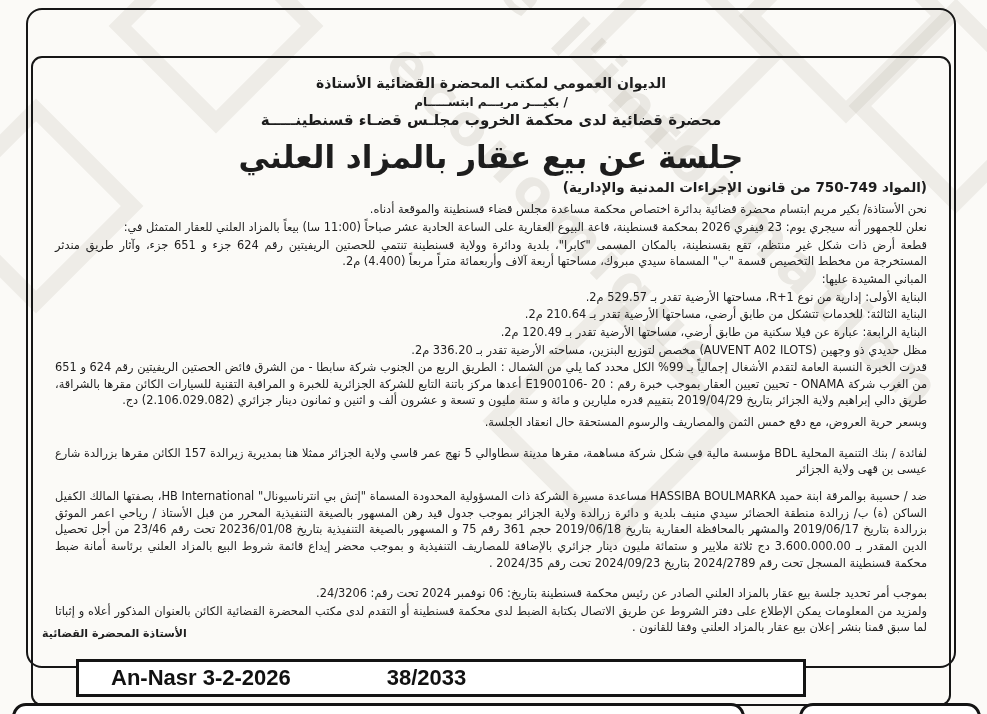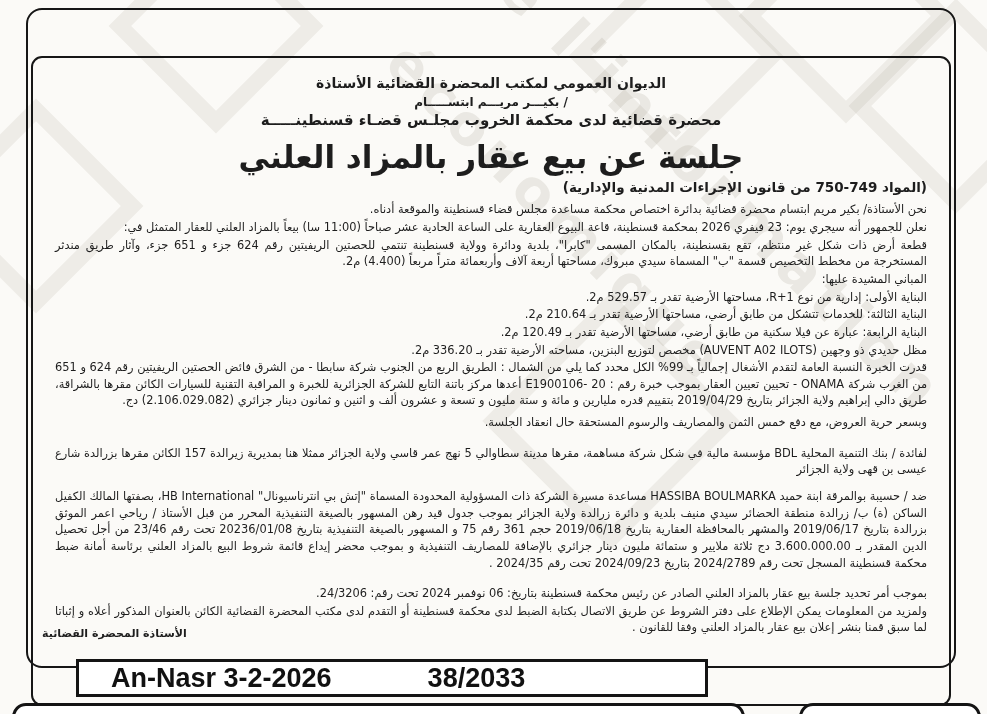--- a/index.html
+++ b/index.html
@@ -72,27 +72,27 @@
   
   .signature{
     position:absolute;z-index:2;
     left:42px;top:627px;
     font-size:11px;font-weight:700;
     direction:rtl;
   }
   
   .pub-stamp{
     position:absolute;z-index:3;
-    left:76px;top:659px;width:632px;height:38px;
+    left:76px;top:659px;width:730px;height:38px;
     background:#ffffff;border:3px solid #141414;
     box-sizing:border-box;
     display:flex;align-items:center;
     direction:ltr;
     font-family:"Liberation Sans","DejaVu Sans",sans-serif;
-    font-weight:bold;font-size:27px;color:#111;
+    font-weight:bold;font-size:22px;color:#111;
     padding-left:32px;gap:96px;
   }
   
   .bottom-box{
     position:absolute;z-index:1;
     top:703px;height:40px;
     border:3px solid #141414;border-radius:14px;
     background:#fff;box-sizing:border-box;
   }
   .bb-left{left:12px;width:733px;}

